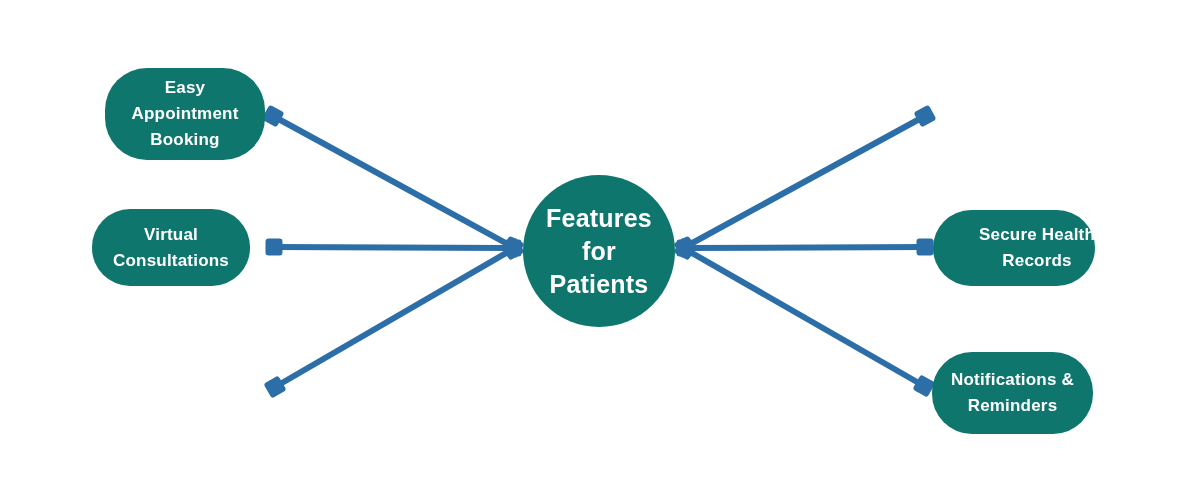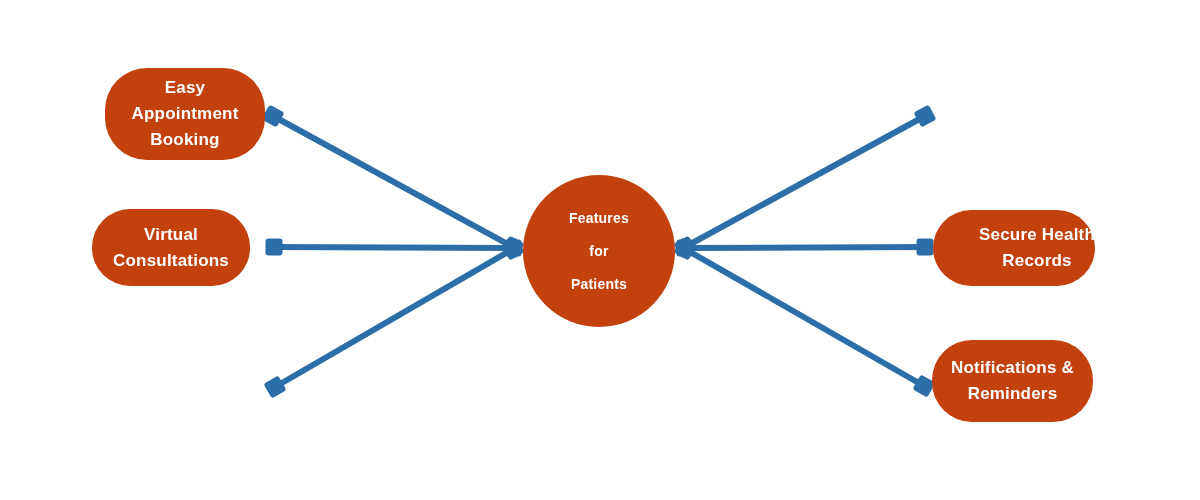--- a/index.html
+++ b/index.html
@@ -16,49 +16,49 @@
     left: 0; top: 0;
     width: 1200px; height: 500px;
   }
   .link {
     stroke: #2c6ea7;
     stroke-width: 6;
     fill: none;
   }
   .node {
     position: absolute;
-    background: #c2410c;
+    background: #0f766e;
     color: #ffffff;
     display: flex;
     align-items: center;
     justify-content: center;
     text-align: center;
     font-weight: 700;
   }
   .pill .label {
     white-space: pre-line;
     font-size: 17px;
     line-height: 26px;
     letter-spacing: 0.2px;
   }
   .hub {
     border-radius: 50%;
   }
   .hub .label {
     white-space: pre-line;
-    font-size: 14px;
+    font-size: 25px;
     line-height: 33px;
     letter-spacing: 0.2px;
   }
   #node-left-0  { left: 105px; top:  68px; width: 160px; height: 92px; border-radius: 42px; }
   #node-left-1  { left: 92px; top: 209px; width: 158px; height: 77px; border-radius: 38px; }
   #node-left-2  { left: 105px; top: 343px; width: 160px; height: 94px; border-radius: 43px; }
   #node-right-0 { left: 940px; top:  68px; width: 157px; height: 92px; border-radius: 42px; }
   #node-right-1 { left: 933px; top: 210px; width: 162px; height: 76px; border-radius: 38px; justify-content: flex-end; }
-  #node-right-2 { left: 932px; top: 340px; width: 161px; height: 82px; border-radius: 40px; }
+  #node-right-2 { left: 932px; top: 352px; width: 161px; height: 82px; border-radius: 40px; }
   #node-center  { left: 523px; top: 175px; width: 152px; height: 152px; }
 </style>
 </head>
 <body>
 
 <div class="canvas">
 
   <svg class="connectors" viewBox="0 0 1200 500" xmlns="http://www.w3.org/2000/svg" aria-hidden="true">
     <defs>
       <marker id="sqcap" markerUnits="userSpaceOnUse" markerWidth="20" markerHeight="20" refX="10" refY="10" orient="auto">

